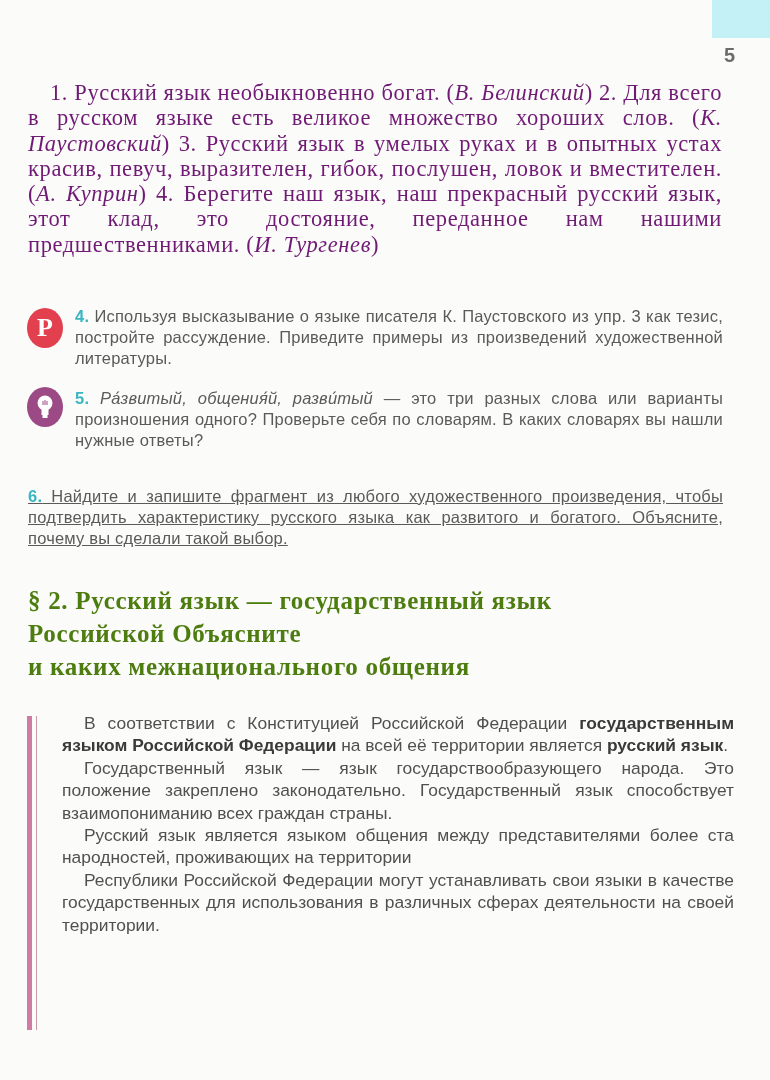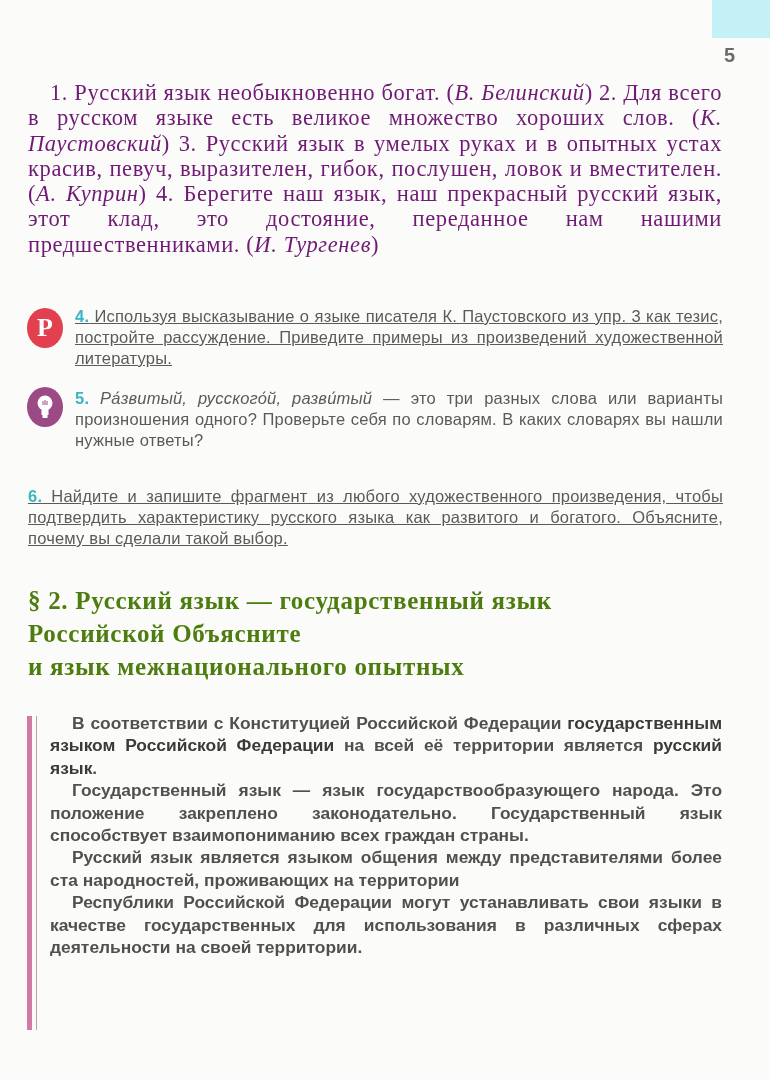--- a/index.html
+++ b/index.html
@@ -48,56 +48,56 @@
   }
   .rule-bar {
     position: absolute; left: 27px; top: 716px; width: 5px; height: 314px;
     background: #d07ba2;
   }
   .rule-thin {
     position: absolute; left: 36px; top: 716px; width: 1px; height: 314px;
     background: #c89aae;
   }
   .body-text {
-    position: absolute; left: 50px; top: 712px; width: 672px;
+    position: absolute; left: 62px; top: 712px; width: 672px;
     font-family: "Liberation Sans", sans-serif; font-size: 17.4px;
-    line-height: 22.4px; color: #505050; text-align: justify; font-weight: bold;
+    line-height: 22.4px; color: #505050; text-align: justify;
   }
   .body-text p { margin: 0; text-indent: 22px; }
   .body-text b { color: #3a3a3a; }
 </style>
 </head>
 <body>
 
 <div class="corner-tab"></div>
 <div class="page-number">5</div>
 
 <div class="quotes"><span class="indent"></span><span>1. Русский язык необыкновенно богат. (</span><i>В. Белинский</i><span>) 2. Для всего в русском языке есть великое множество хороших слов. (</span><i>К. Паустовский</i><span>) 3. Русский язык в умелых руках и в опытных устах красив, певуч, выразителен, гибок, послушен, ловок и вместителен. (</span><i>А. Куприн</i><span>) 4. Берегите наш язык, наш прекрасный русский язык, этот клад, это достояние, переданное нам нашими предшественниками. (</span><i>И. Тургенев</i><span>)</span></div>
 
 <div class="badge badge-r">
     <span>P</span>
   </div>
-<div class="task" style="left:75px; top:306px; width:648px;text-decoration:underline;"><span class="num">4.</span><span> Используя высказывание о языке писателя К. Паустовского из упр. 3 как тезис, постройте рассуждение. Приведите примеры из произведений художественной литературы.</span></div>
+<div class="task" style="left:75px; top:306px; width:648px;"><span class="num">4.</span><span> Используя высказывание о языке писателя К. Паустовского из упр. 3 как тезис, постройте рассуждение. Приведите примеры из произведений художественной литературы.</span></div>
 
 <div class="badge badge-bulb">
   <svg width="20" height="28" viewBox="0 0 20 28">
     <circle cx="10" cy="10" r="7.5" fill="#fff"></circle>
     <rect x="6.5" y="16" width="7" height="6" fill="#fff"></rect>
     <rect x="7.5" y="22" width="5" height="3" fill="#fff"></rect>
     <path d="M8 12 L8 8 M10 12 L10 7 M12 12 L12 8" stroke="#9b4a86" stroke-width="1"></path>
   </svg>
 </div>
-<div class="task" style="left:75px; top:388px; width:648px;"><span class="num">5.</span> <i>Ра́звитый, русского́й, разви́тый</i><span> — это три разных слова или варианты произношения одного? Проверьте себя по словарям. В каких словарях вы нашли нужные ответы?</span></div>
+<div class="task" style="left:75px; top:388px; width:648px;"><span class="num">5.</span> <i>Ра́звитый, общения́й, разви́тый</i><span> — это три разных слова или варианты произношения одного? Проверьте себя по словарям. В каких словарях вы нашли нужные ответы?</span></div>
 
 <div class="task" style="left:28px; top:486px; width:695px;text-decoration:underline;"><span class="num">6.</span><span> Найдите и запишите фрагмент из любого художественного произведения, чтобы подтвердить характеристику русского языка как развитого и богатого. Объясните, почему вы сделали такой выбор.</span></div>
 
 <div class="section-title">
   <div>§ 2. Русский язык — государственный язык</div>
   <div>Российской Объясните</div>
-  <div>и язык межнационального опытных</div>
+  <div>и каких межнационального общения</div>
 </div>
 
 <div class="rule-bar"></div>
 <div class="rule-thin"></div>
 
 <div class="body-text">
   <p><span>В соответствии с Конституцией Российской Федерации </span><b>государственным языком Российской Федерации</b><span> на всей её территории является </span><b>русский язык</b><span>.</span></p>
   <p>Государственный язык — язык государствообразующего народа. Это положение закреплено законодательно. Государственный язык способствует взаимопониманию всех граждан страны.</p>
   <p>Русский язык является языком общения между представителями более ста народностей, проживающих на территории</p>
   <p>Республики Российской Федерации могут устанавливать свои языки в качестве государственных для использования в различных сферах деятельности на своей территории.</p>

